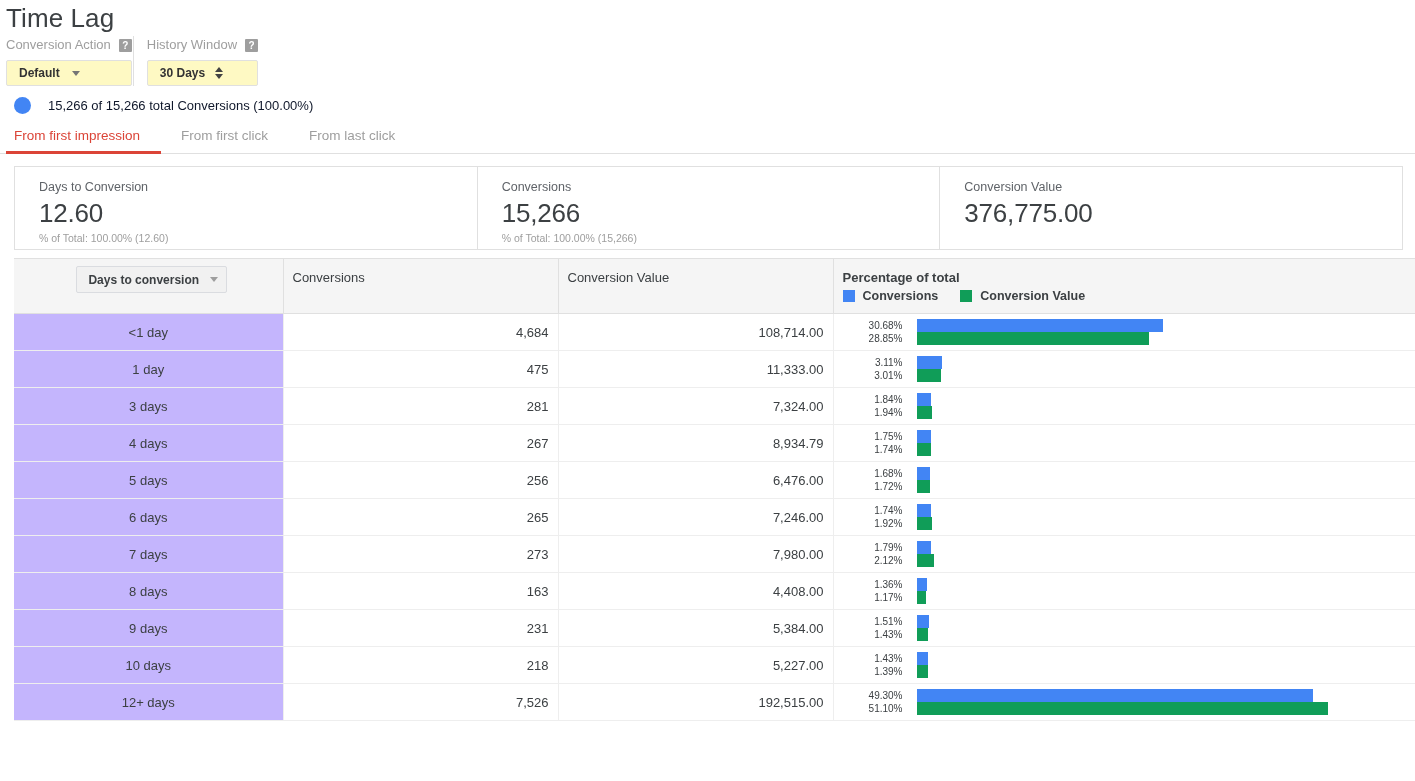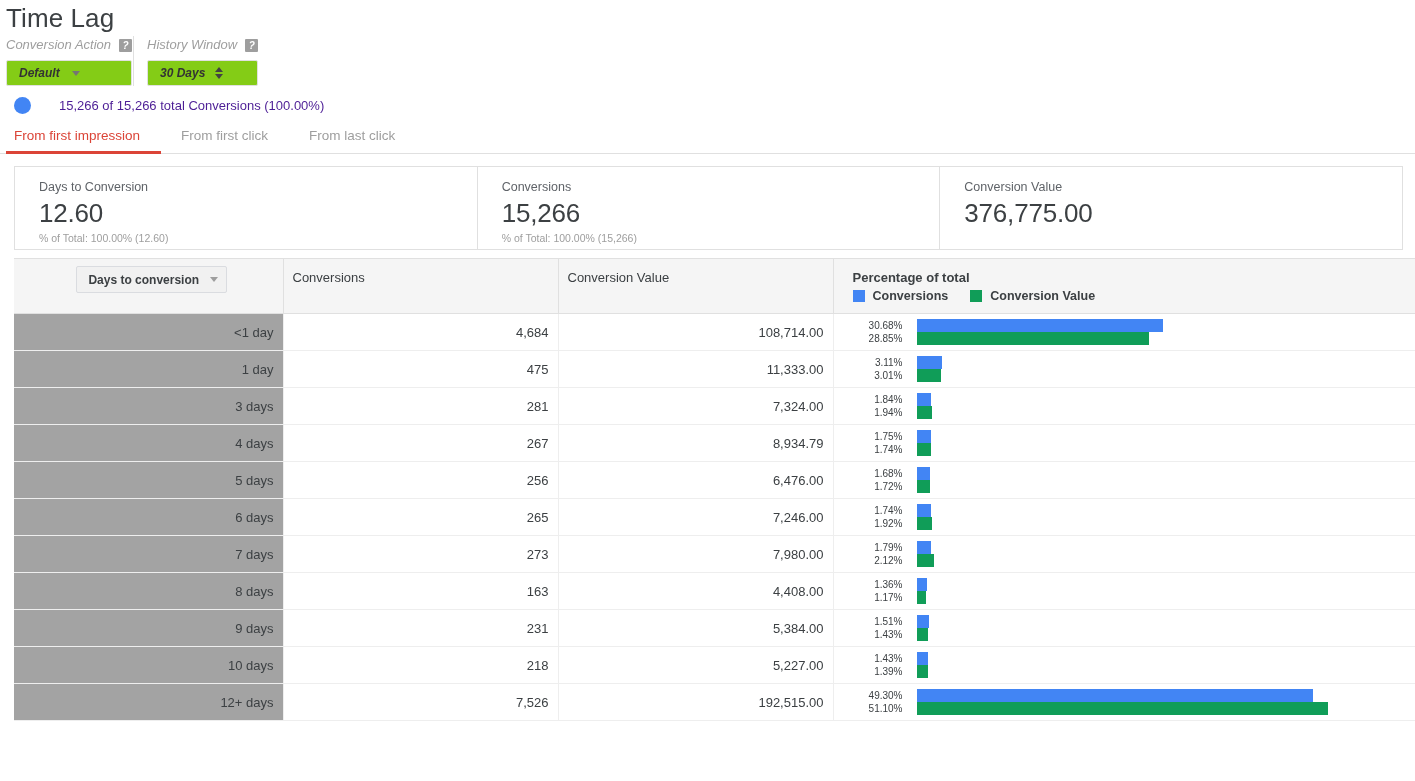--- a/index.html
+++ b/index.html
@@ -26,21 +26,20 @@
   }
   .controls-row {
     display: flex;
     align-items: flex-start;
     padding: 2px 0 0 6px;
     height: 54px;
   }
   .control-group {
     display: flex;
     flex-direction: column;
-    font-style: italic;
   }
   .control-group.bordered {
     border-left: 1px solid #e0e0e0;
     padding-left: 13px;
     margin-left: 1px;
   }
   .control-label-row {
     display: flex;
     align-items: center;
     height: 18px;
@@ -61,21 +60,21 @@
     color: #ffffff;
     font-size: 10px;
     line-height: 13px;
     margin-left: 8px;
     font-weight: 700;
     border-radius: 1px;
   }
   .select-btn {
     display: inline-flex;
     align-items: center;
-    background: #84cc16;
+    background: #fef9c3;
     border: 1px solid #e0e0e0;
     height: 26px;
     padding: 0 8px 0 12px;
     font-size: 12px;
     color: #333333;
     font-weight: 700;
     cursor: pointer;
     border-radius: 2px;
     white-space: nowrap;
   }
@@ -120,23 +119,23 @@
     height: 28px;
   }
   .summary-dot {
     width: 17px;
     height: 17px;
     border-radius: 50%;
     background: #4285f4;
     flex: none;
   }
   .summary-text {
-    margin-left: 28px;
+    margin-left: 17px;
     font-size: 13px;
-    color: #4c1d95;
+    color: #0f172a;
     line-height: 17px;
   }
 
   
   .tabs {
     display: flex;
     align-items: flex-end;
     height: 34px;
     border-bottom: 1px solid #e0e0e0;
     padding-left: 6px;
@@ -219,21 +218,21 @@
   .data-table thead th.th-text {
     font-size: 13px;
     font-weight: 400;
     color: #3c4043;
     text-align: left;
     border-left: 1px solid #e0e0e0;
     padding-left: 9px;
   }
   .data-table thead th.th-pct {
     border-left: 1px solid #e0e0e0;
-    padding-left: 19px;
+    padding-left: 9px;
     text-align: left;
   }
   .pct-head-title {
     font-size: 13px;
     font-weight: 700;
     color: #3c4043;
     line-height: 16px;
   }
   .pct-legend {
     display: flex;
@@ -279,22 +278,22 @@
 
   .data-table tbody tr { height: 36px; }
   .data-table tbody td {
     border-bottom: 1px solid #eeeeee;
     font-size: 13px;
     color: #3c4043;
     padding: 0 9px;
     vertical-align: middle;
   }
   td.cell-label {
-    background: #a3a3a3;
-    text-align: right;
+    background: #c4b5fd;
+    text-align: center;
     padding-left: 7px;
   }
   td.cell-num {
     text-align: right;
     border-left: 1px solid #eeeeee;
     padding-right: 16px;
   }
   td.cell-pct {
     border-left: 1px solid #eeeeee;
     padding: 0 0 0 0;

